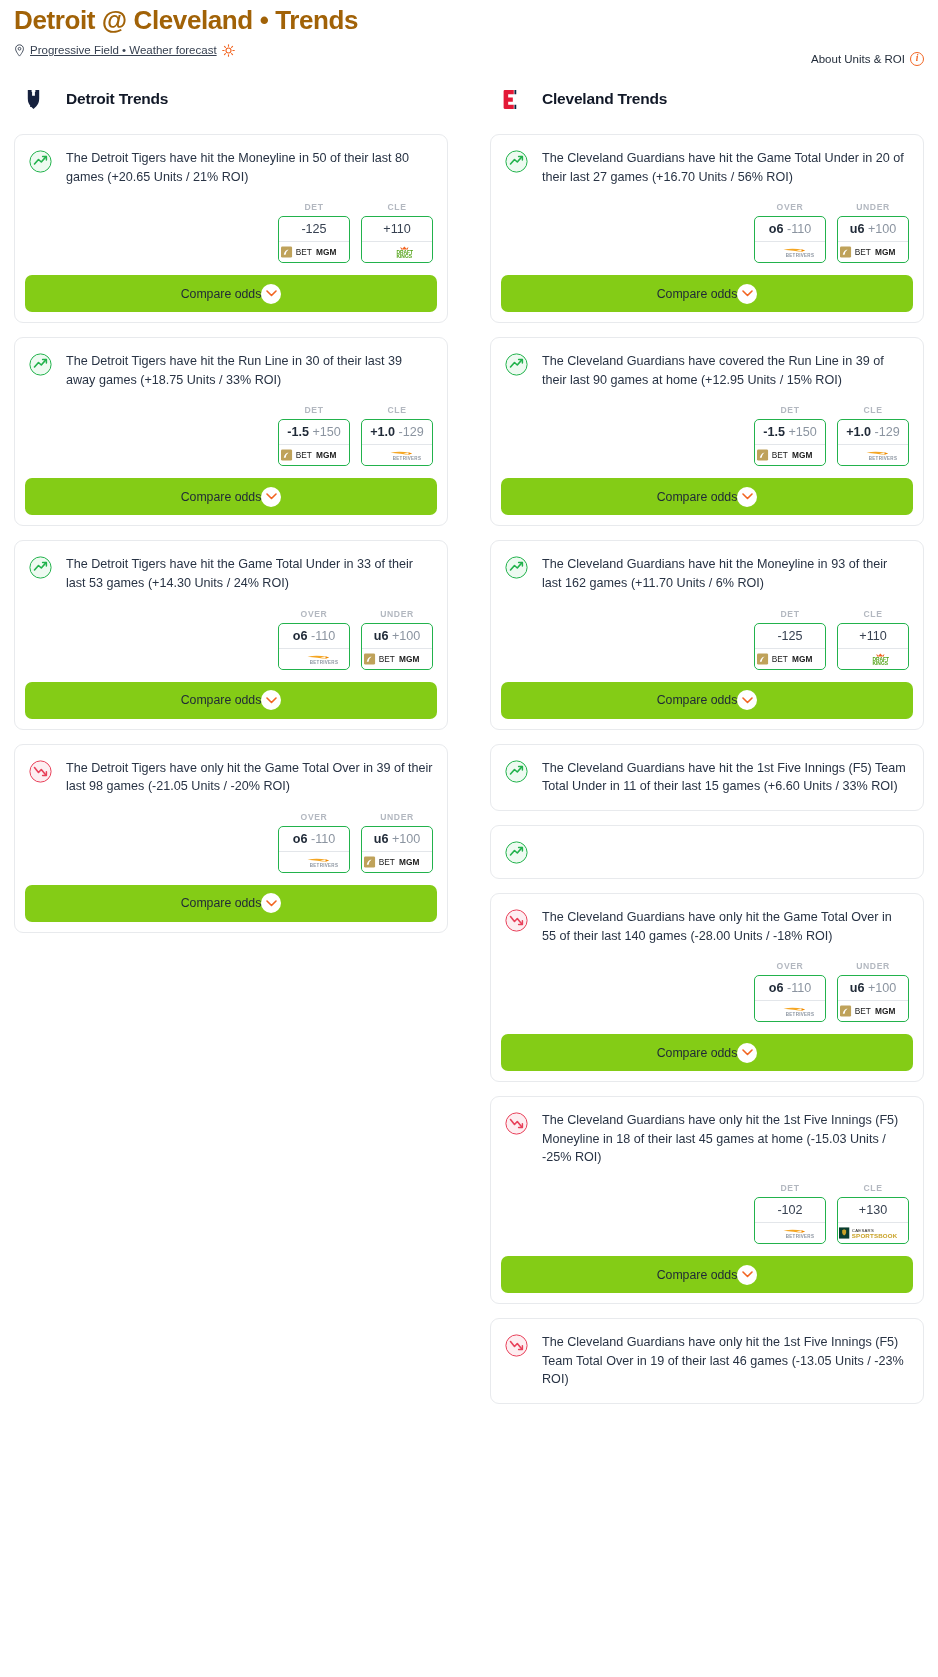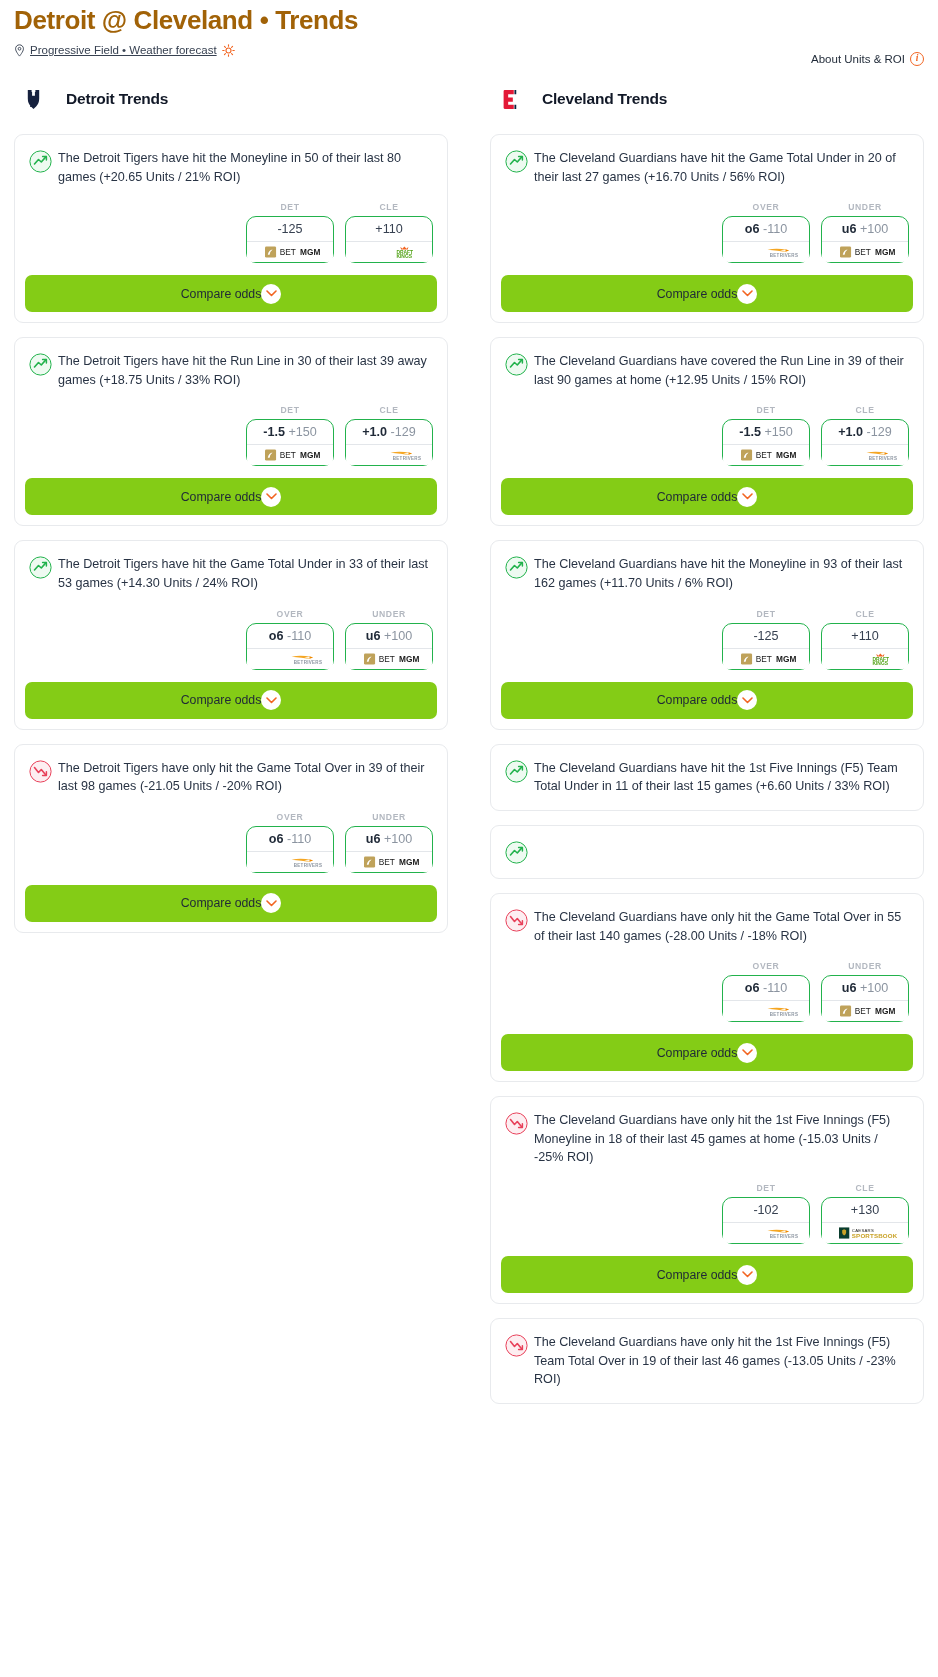--- a/index.html
+++ b/index.html
@@ -73,46 +73,46 @@
   .col-head-title { font-size: 15.5px; font-weight: bold; color: #111827; letter-spacing: -0.2px; }
 
   
   .card {
     border: 1px solid #e8eaed;
     border-radius: 9px;
     background: #fff;
     margin-bottom: 14px;
     overflow: hidden;
   }
-  .card-body { padding: 14px 14px 0 14px; display: flex; gap: 6px; }
+  .card-body { padding: 14px 14px 0 14px; display: flex; gap: 14px; }
   .trend-icon { width: 23px; height: 23px; flex: none; margin-top: 1px; }
   .trend-text {
     font-size: 12.6px;
     line-height: 1.48;
     color: #283344;
   }
 
   .odds-area {
     display: flex;
     justify-content: flex-end;
     gap: 11px;
     padding: 16px 14px 12px 14px;
   }
-  .odds-col { width: 88px; }
+  .odds-col { width: 72px; }
   .odds-label {
     text-align: center;
     font-size: 8.6px;
     font-weight: bold;
     letter-spacing: 0.6px;
     color: #b3b8c0;
     margin-bottom: 4px;
   }
   .odds-box {
     border: 1px solid #22b24c;
-    border-radius: 10px;
+    border-radius: 5px;
     background: #fff;
     cursor: pointer;
   }
   .odds-price {
     text-align: center;
     font-size: 12.6px;
     color: #374151;
     padding: 5px 2px;
     white-space: nowrap;
   }

